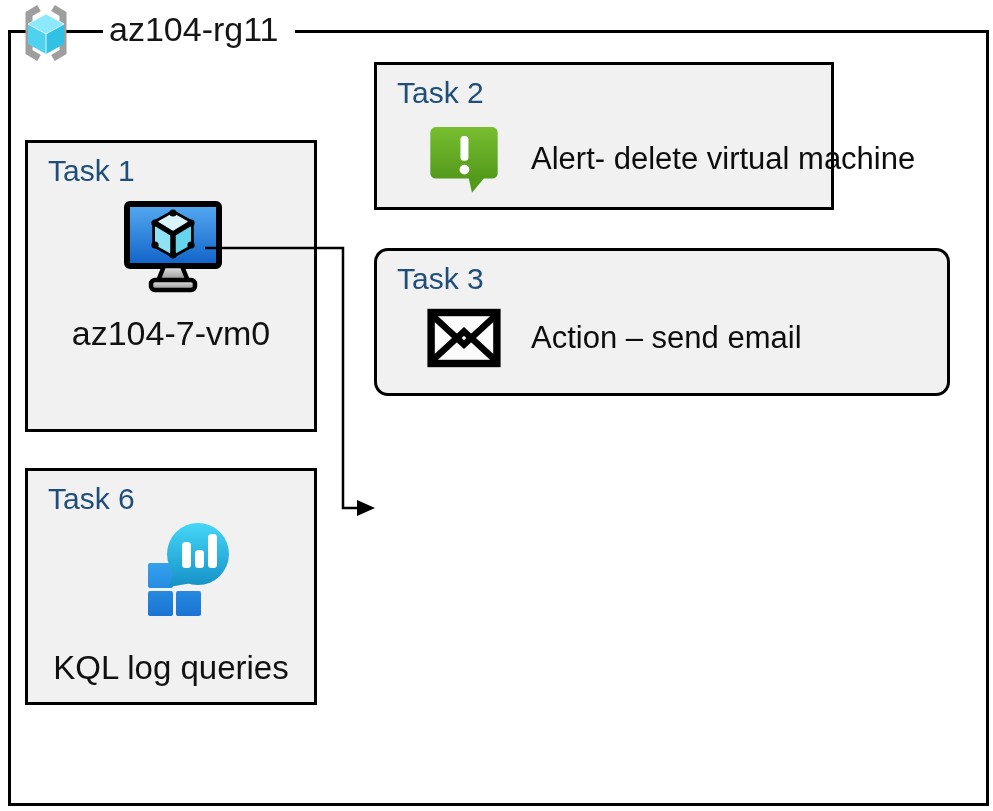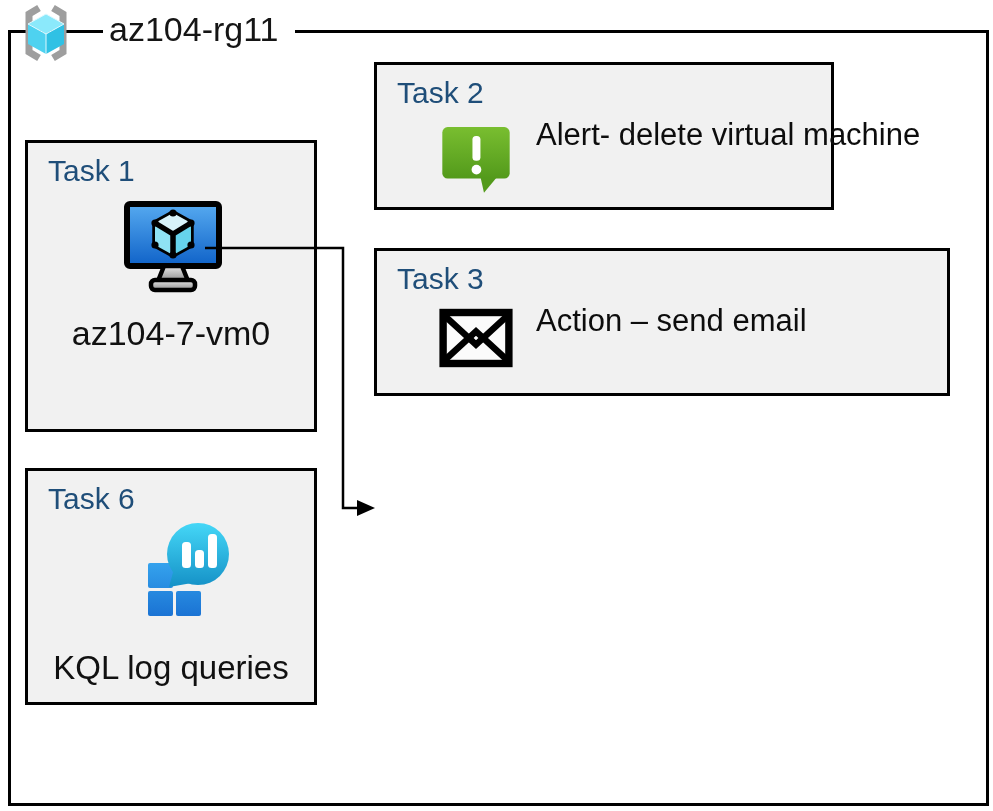--- a/index.html
+++ b/index.html
@@ -26,25 +26,25 @@
   .box-t6{left:25px;top:468px;width:292px;height:237px;}
   .center-icon{position:absolute;}
   .t1-icon{left:92px;top:56px;width:106px;height:96px;}
   .t6-icon{left:106px;top:48px;width:98px;height:100px;}
   .box-caption{position:absolute;left:0;width:100%;text-align:center;color:#111;}
   .t1-caption{top:171px;font-size:34px;}
   .t6-caption{top:178px;font-size:33px;}
 
   
   .box-t2{left:374px;top:62px;width:460px;height:148px;}
-  .box-t3{left:374px;top:248px;width:576px;height:148px;}
+  .box-t3{left:374px;top:248px;width:576px;height:148px;border-radius:14px;}
   .box-t4{left:374px;top:435px;width:576px;height:148px;}
   .box-t5{left:374px;top:622px;width:576px;height:149px;}
 
-  .row{position:absolute;left:56px;display:flex;gap:17px;}
+  .row{position:absolute;left:44px;display:flex;align-items:center;gap:24px;}
   .row-t2{top:52px;height:84px;}
   .row-t3{top:52px;height:70px;}
   .row-t4{top:38px;height:98px;}
   .row-t5{top:48px;height:94px;}
   .icon-slot{width:86px;display:flex;justify-content:center;align-items:center;flex:0 0 86px;}
   .row-caption{font-size:31px;color:#0d0d0d;white-space:nowrap;}
 
   
   .connector{position:absolute;left:200px;top:240px;width:195px;height:285px;z-index:3;}
 </style>

